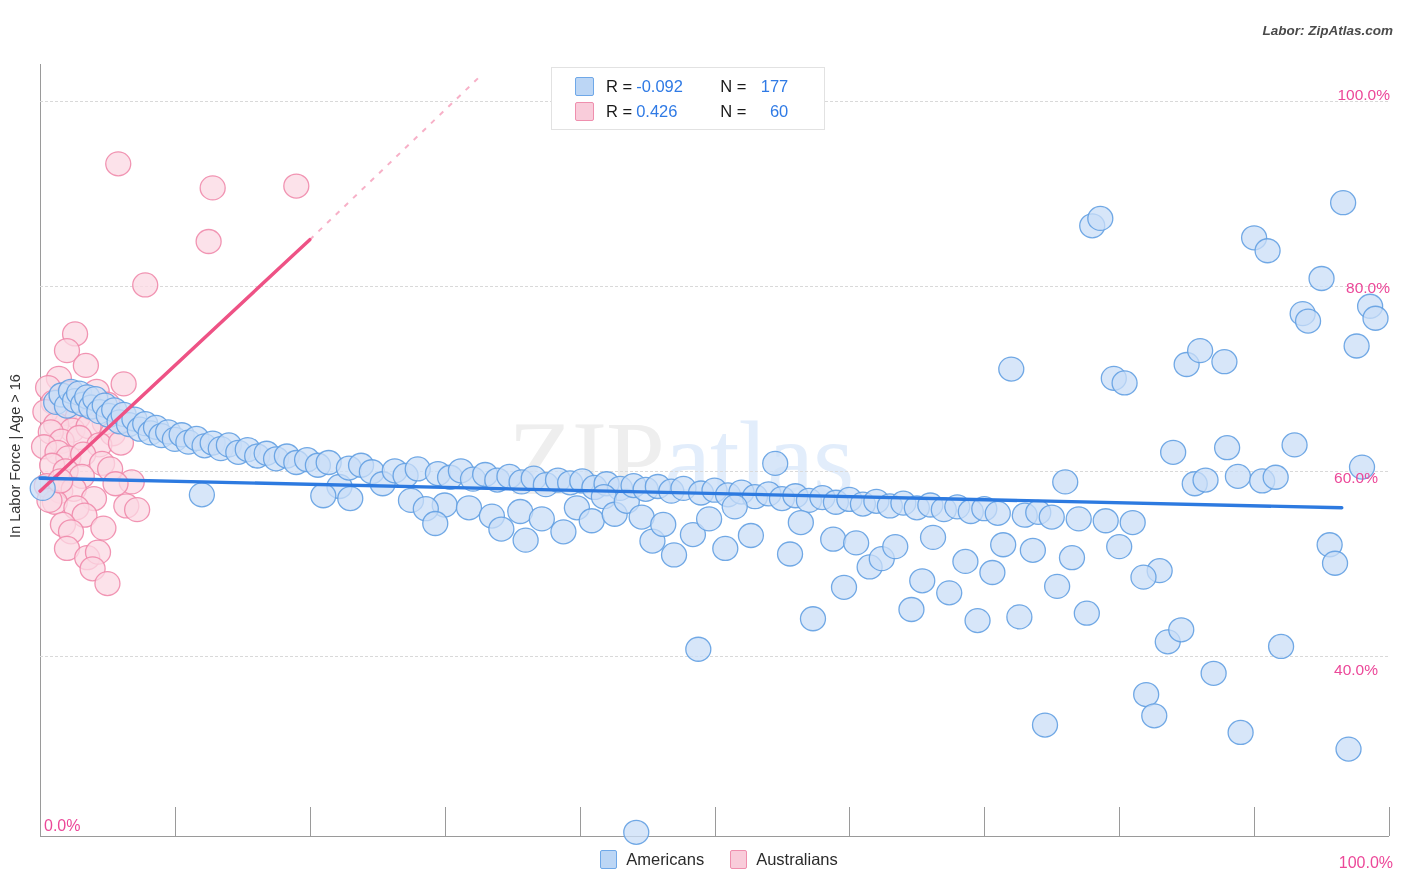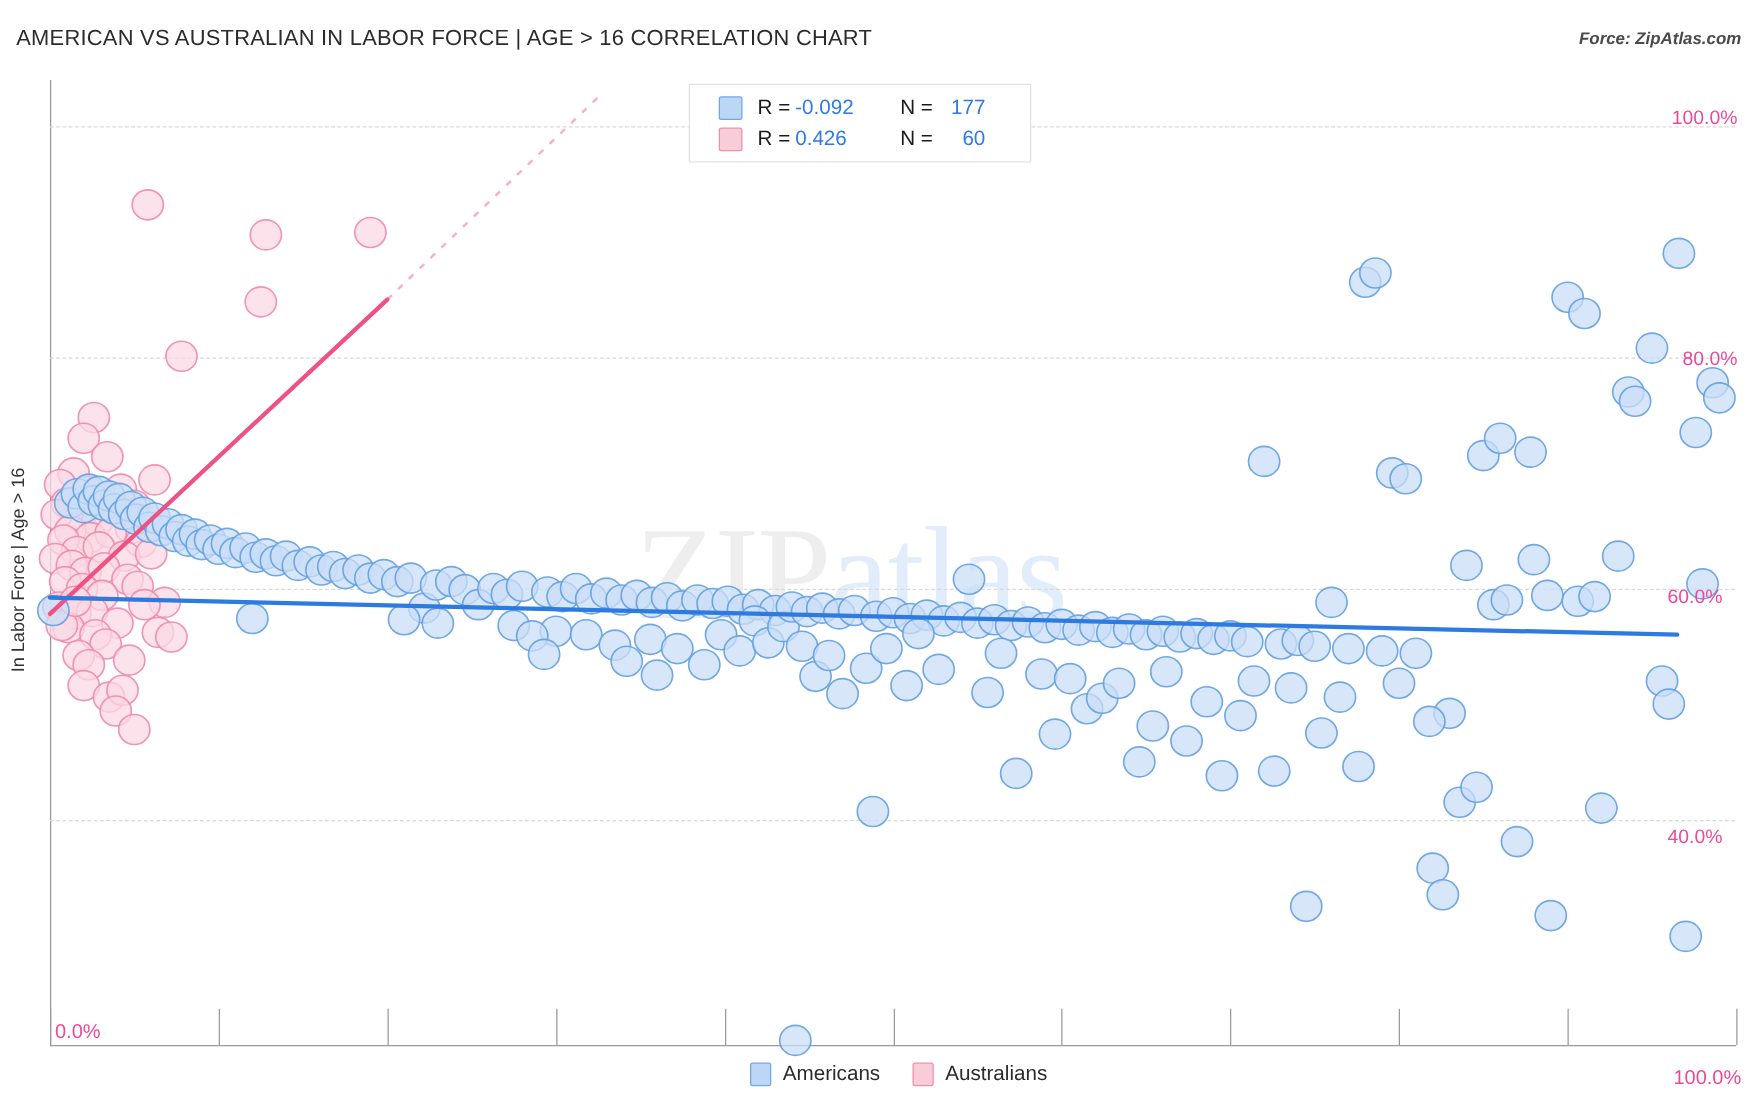--- a/index.html
+++ b/index.html
@@ -202,22 +202,21 @@
   .legend-text {
     font-size: 16.5px;
     color: #2b2b2b;
   }
 </style>
 </head>
 <body>
 
 <div id="chart-root">
 
-  <div id="chart-title">AMERICAN VS AUSTRALIAN IN LABOR FORCE | AGE &gt; 16 CORRELATION CHART</div>
-  <div id="source-label">Force: ZipAtlas.com</div>
+  <div id="source-label">Labor: ZipAtlas.com</div>
 
   <div id="watermark">
     <span class="wm-zip">ZIP</span><span class="wm-atlas">atlas</span>
   </div>
 
   <div id="axis-left"></div>
   <div id="axis-bottom"></div>
 
   <div id="plot-area">
       <div class="gridline" style="top: 591.713px;"></div>

